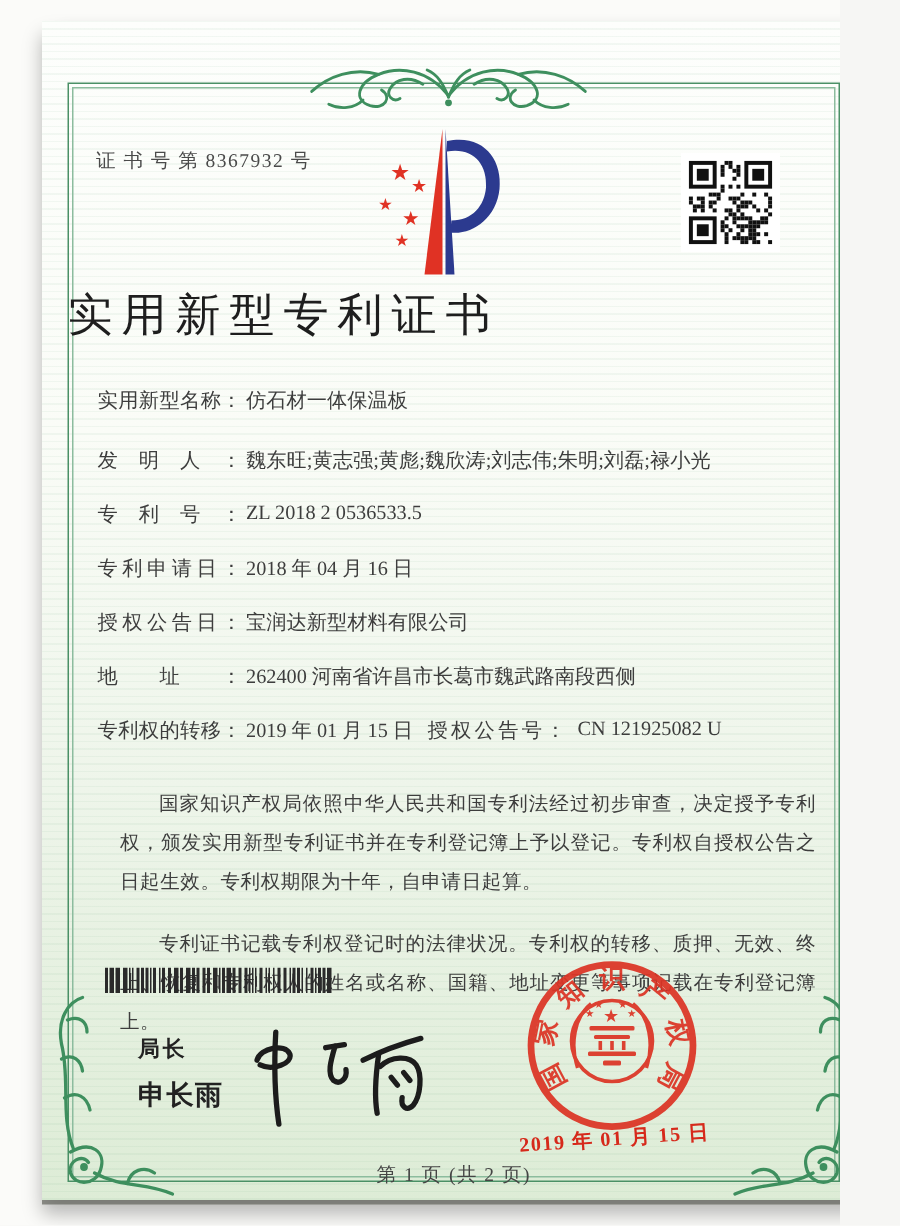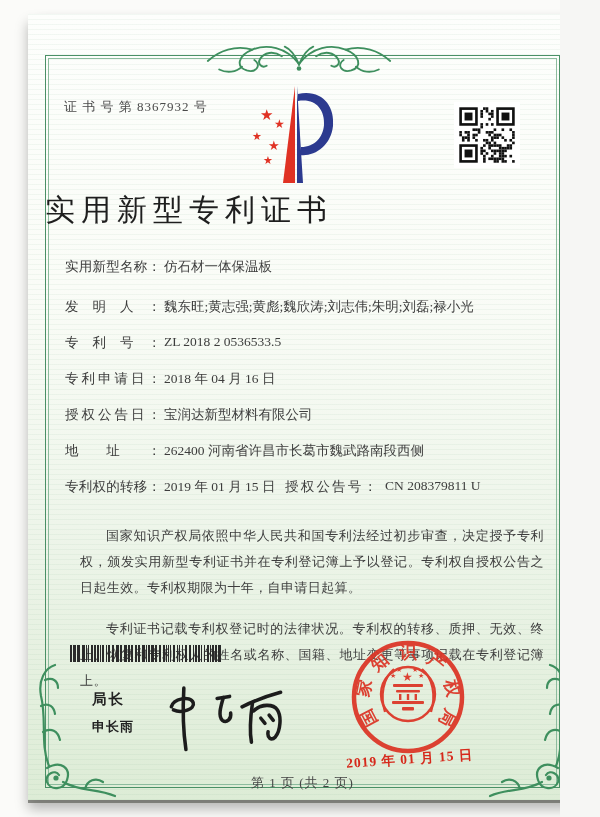--- a/index.html
+++ b/index.html
@@ -32,21 +32,21 @@
   
   .paras{position:absolute;left:37px;top:494px;width:494px;font-size:13px;line-height:26px;
          color:#3d3d3d;text-align:justify;letter-spacing:0.4px;}
   .paras p{margin:15px;text-indent:2em;}
   
   .barcode{position:absolute;left:42px;top:631px;width:156px;height:17px;}
   
   .signer-title{position:absolute;left:64px;top:676px;font-family:"Liberation Sans","DejaVu Sans",sans-serif;
                 font-size:14.5px;font-weight:600;color:#222;letter-spacing:2px;}
   .signer-name{position:absolute;left:64px;top:704px;font-family:"Liberation Sans","DejaVu Sans",sans-serif;
-               font-size:13px;font-weight:600;color:#222;letter-spacing:1px;}
+               font-size:18px;font-weight:600;color:#222;letter-spacing:1px;}
   .signature{position:absolute;left:127px;top:646px;width:170px;height:104px;}
   
   .seal{position:absolute;left:305px;top:608px;width:150px;height:150px;opacity:0.93;}
   .seal-date{position:absolute;left:318px;top:736px;width:140px;font-size:13.5px;color:#d6291b;
              letter-spacing:1px;transform:rotate(-4deg);font-weight:600;}
   
   .footer{position:absolute;left:17px;right:26px;top:760px;text-align:center;font-size:13px;color:#454545;letter-spacing:1px;}
   
   .orn-top{position:absolute;left:176px;top:20px;width:190px;height:52px;}
   .orn-bl{position:absolute;left:3px;top:636px;width:88px;height:152px;}
@@ -251,21 +251,21 @@
       </div>
       <div class="f-row">
         <span class="f-label">授权公告日：</span><span class="f-value">宝润达新型材料有限公司</span>
       </div>
       <div class="f-row">
         <span class="f-label">地址：</span><span class="f-value">262400 河南省许昌市长葛市魏武路南段西侧</span>
       </div>
       <div class="f-row">
         <span class="f-label">专利权的转移：</span><span class="f-value">2019 年 01 月 15 日</span>
         <span class="f-label2">授权公告号：</span>
-        <span class="f-value2">CN 208379811 U</span>
+        <span class="f-value2">CN 121925082 U</span>
       </div>
     </div>
 
     <div class="paras">
       <p>国家知识产权局依照中华人民共和国专利法经过初步审查，决定授予专利权，颁发实用新型专利证书并在专利登记簿上予以登记。专利权自授权公告之日起生效。专利权期限为十年，自申请日起算。</p>
       <p>专利证书记载专利权登记时的法律状况。专利权的转移、质押、无效、终止、恢复和专利权人的姓名或名称、国籍、地址变更等事项记载在专利登记簿上。</p>
     </div>
 
     <svg class="barcode" id="barcode" viewBox="0 0 156 17" preserveAspectRatio="none">
         <rect x="0" y="0" width="2" height="17" fill="#2a2a2a"></rect>

